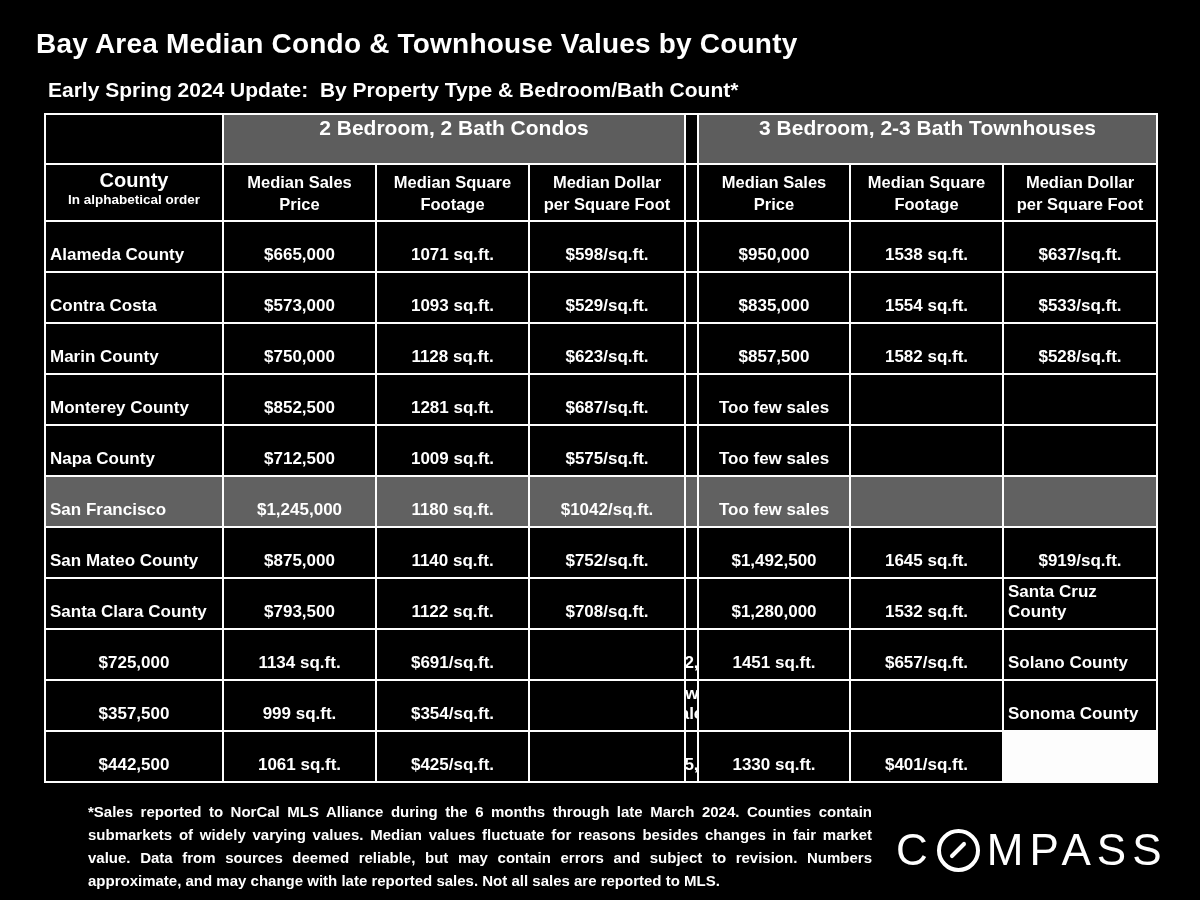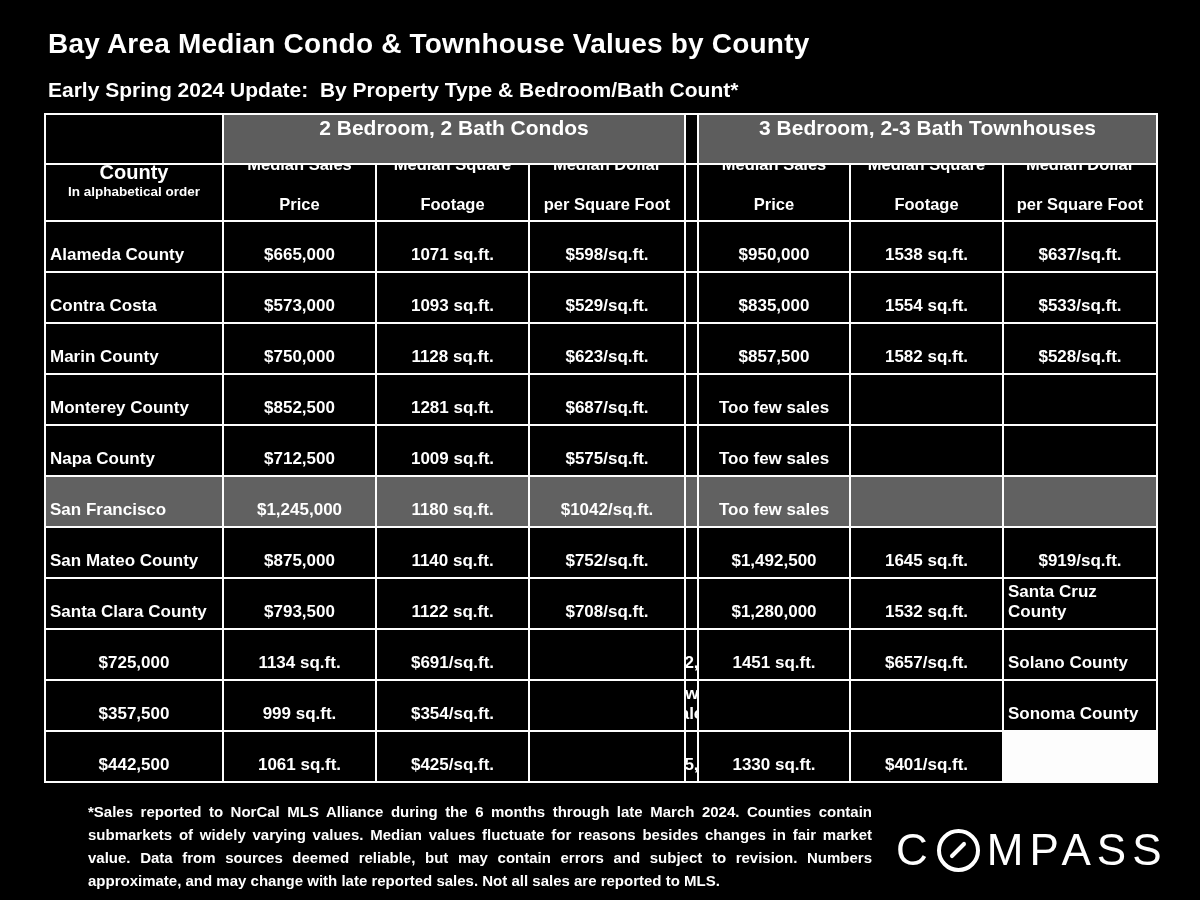--- a/index.html
+++ b/index.html
@@ -7,21 +7,21 @@
     position: relative;
     width: 1200px;
     height: 900px;
     background: #000;
     font-family: "Liberation Sans", sans-serif;
     color: #fff;
     overflow: hidden;
   }
   .page-title {
     position: absolute;
-    left: 48px; top: 28px;
+    left: 36px; top: 28px;
     font-size: 28px;
     font-weight: bold;
     margin: 0;
     letter-spacing: 0.2px;
   }
   .page-subtitle {
     position: absolute;
     left: 48px; top: 78px;
     font-size: 21px;
     font-weight: bold;
@@ -53,34 +53,33 @@
     justify-content: center;
     padding-bottom: 23px;
   }
   .gc1 { grid-column: 2 / span 3; }
   .gc2 { grid-column: 6 / span 3; }
   .corner { grid-column: 1; }
   .county-head {
     flex-direction: column;
     justify-content: flex-end;
     align-items: center;
-    padding-bottom: 20px;
+    padding-bottom: 12px;
     line-height: 1.2;
   }
   .county-title { font-size: 20px; }
   .county-sub   { font-size: 13.5px; }
   .metric-head {
     flex-direction: column;
     justify-content: flex-end;
     align-items: center;
     text-align: center;
     font-size: 16.5px;
     line-height: 1.3;
     padding-bottom: 5px;
-    gap: 18px;
   }
   .county-cell {
     align-items: flex-end;
     padding: 0 0 6px 4px;
     font-size: 17px;
   }
   .value-cell {
     align-items: flex-end;
     justify-content: center;
     padding-bottom: 6px;

